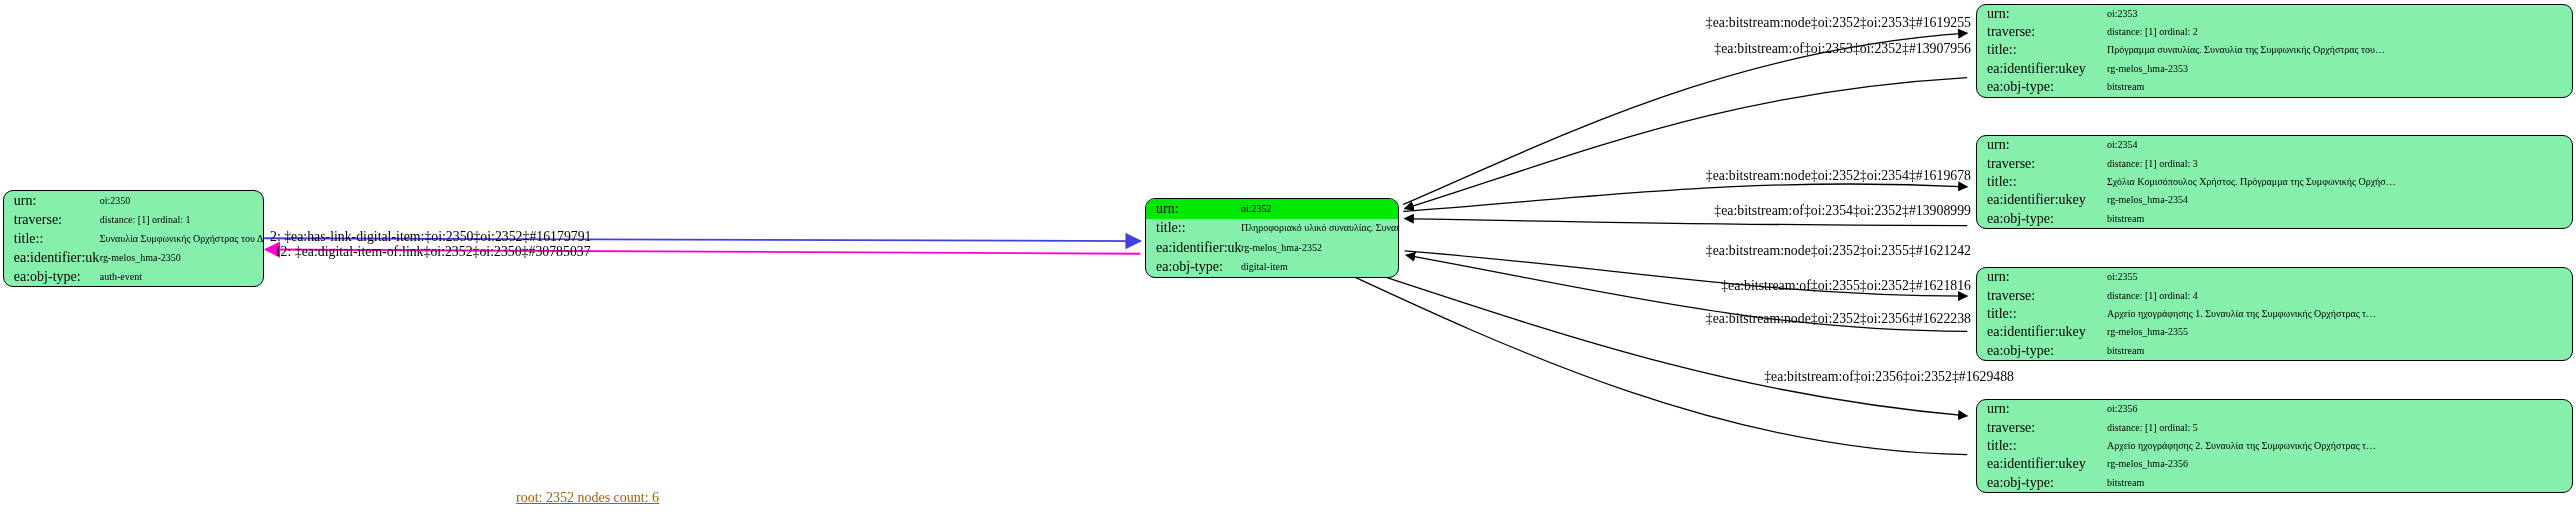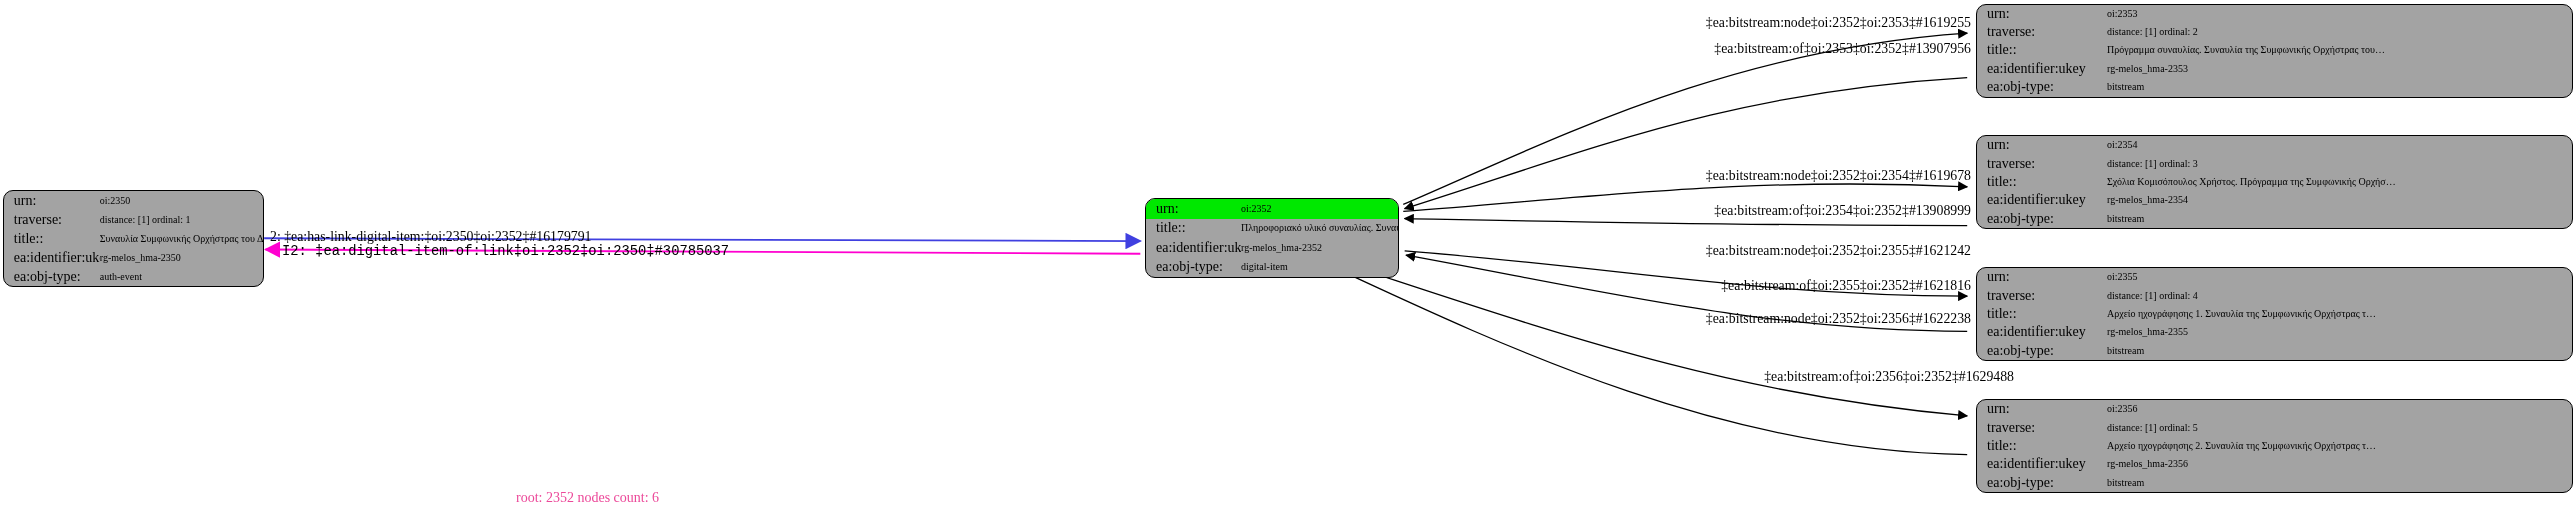--- a/index.html
+++ b/index.html
@@ -27,21 +27,21 @@
     width: 2576px;
     height: 516px;
     pointer-events: none;
   }
   
   .node {
     position: absolute;
     box-sizing: border-box;
     border: 1.1px solid #000000;
     border-radius: 10px;
-    background: #a3a3a3;
+    background: #86efac;
     overflow: hidden;
   }
   .node-table {
     border-collapse: collapse;
     width: 100%;
     height: 100%;
     table-layout: fixed;
   }
   .node-table td {
     padding: 0 0 0 0;
@@ -66,21 +66,22 @@
     white-space: nowrap;
     line-height: 1.05;
     color: #000000;
   }
   .edge-label.anchor-end { transform: translateX(-100%); }
 
   .footer {
     position: absolute;
     font-size: 14px;
     white-space: nowrap;
-    color: #ec4899;
+    color: #a16207;
+    text-decoration: underline;
   }
 </style>
 </head>
 <body>
 
 <div id="graph-canvas">
 
   <svg id="edge-layer" viewBox="0 0 3653 732" xmlns="http://www.w3.org/2000/svg">
     <defs>
       <marker id="arrow-blue" viewBox="0 0 10 10" refX="9" refY="5" markerWidth="9" markerHeight="9" orient="auto-start-reverse">
@@ -288,21 +289,21 @@
       <tr>
         <td class="key">ea:obj-type:</td>
         <td class="val">bitstream</td>
       </tr>
     </tbody>
       </table>
   </div>
 
   <div class="edge-label" style="left:270px; top:230px;">2: ‡ea:has-link-digital-item:‡oi:2350‡oi:2352‡#16179791</div>
 
-  <div class="edge-label" style="left:282px; top:245px;font-family:Liberation Mono, monospace;">I2: ‡ea:digital-item-of:link‡oi:2352‡oi:2350‡#30785037</div>
+  <div class="edge-label" style="left:276px; top:245px;">I2: ‡ea:digital-item-of:link‡oi:2352‡oi:2350‡#30785037</div>
 
   <div class="edge-label anchor-end" style="left:1971px; top:16px;">‡ea:bitstream:node‡oi:2352‡oi:2353‡#1619255</div>
 
   <div class="edge-label anchor-end" style="left:1971px; top:42px;">‡ea:bitstream:of‡oi:2353‡oi:2352‡#13907956</div>
 
   <div class="edge-label anchor-end" style="left:1971px; top:169px;">‡ea:bitstream:node‡oi:2352‡oi:2354‡#1619678</div>
 
   <div class="edge-label anchor-end" style="left:1971px; top:204px;">‡ea:bitstream:of‡oi:2354‡oi:2352‡#13908999</div>
 
   <div class="edge-label anchor-end" style="left:1971px; top:244px;">‡ea:bitstream:node‡oi:2352‡oi:2355‡#1621242</div>

